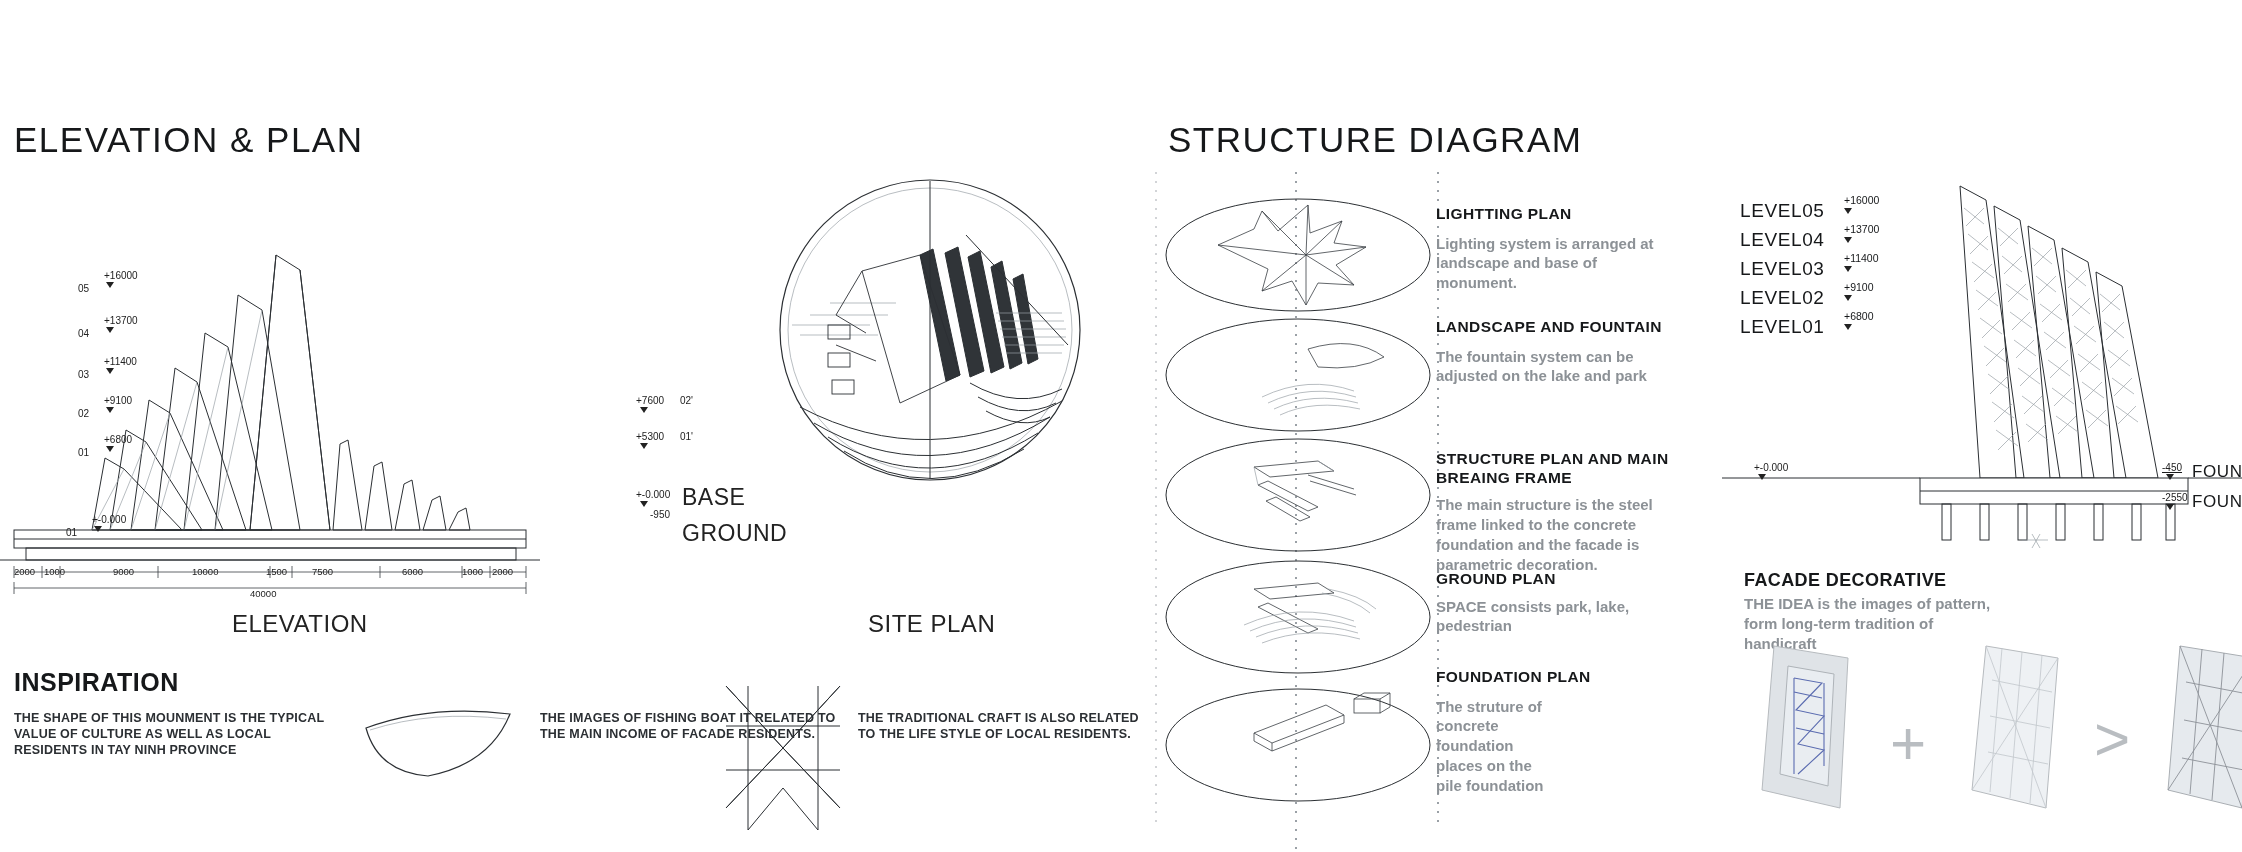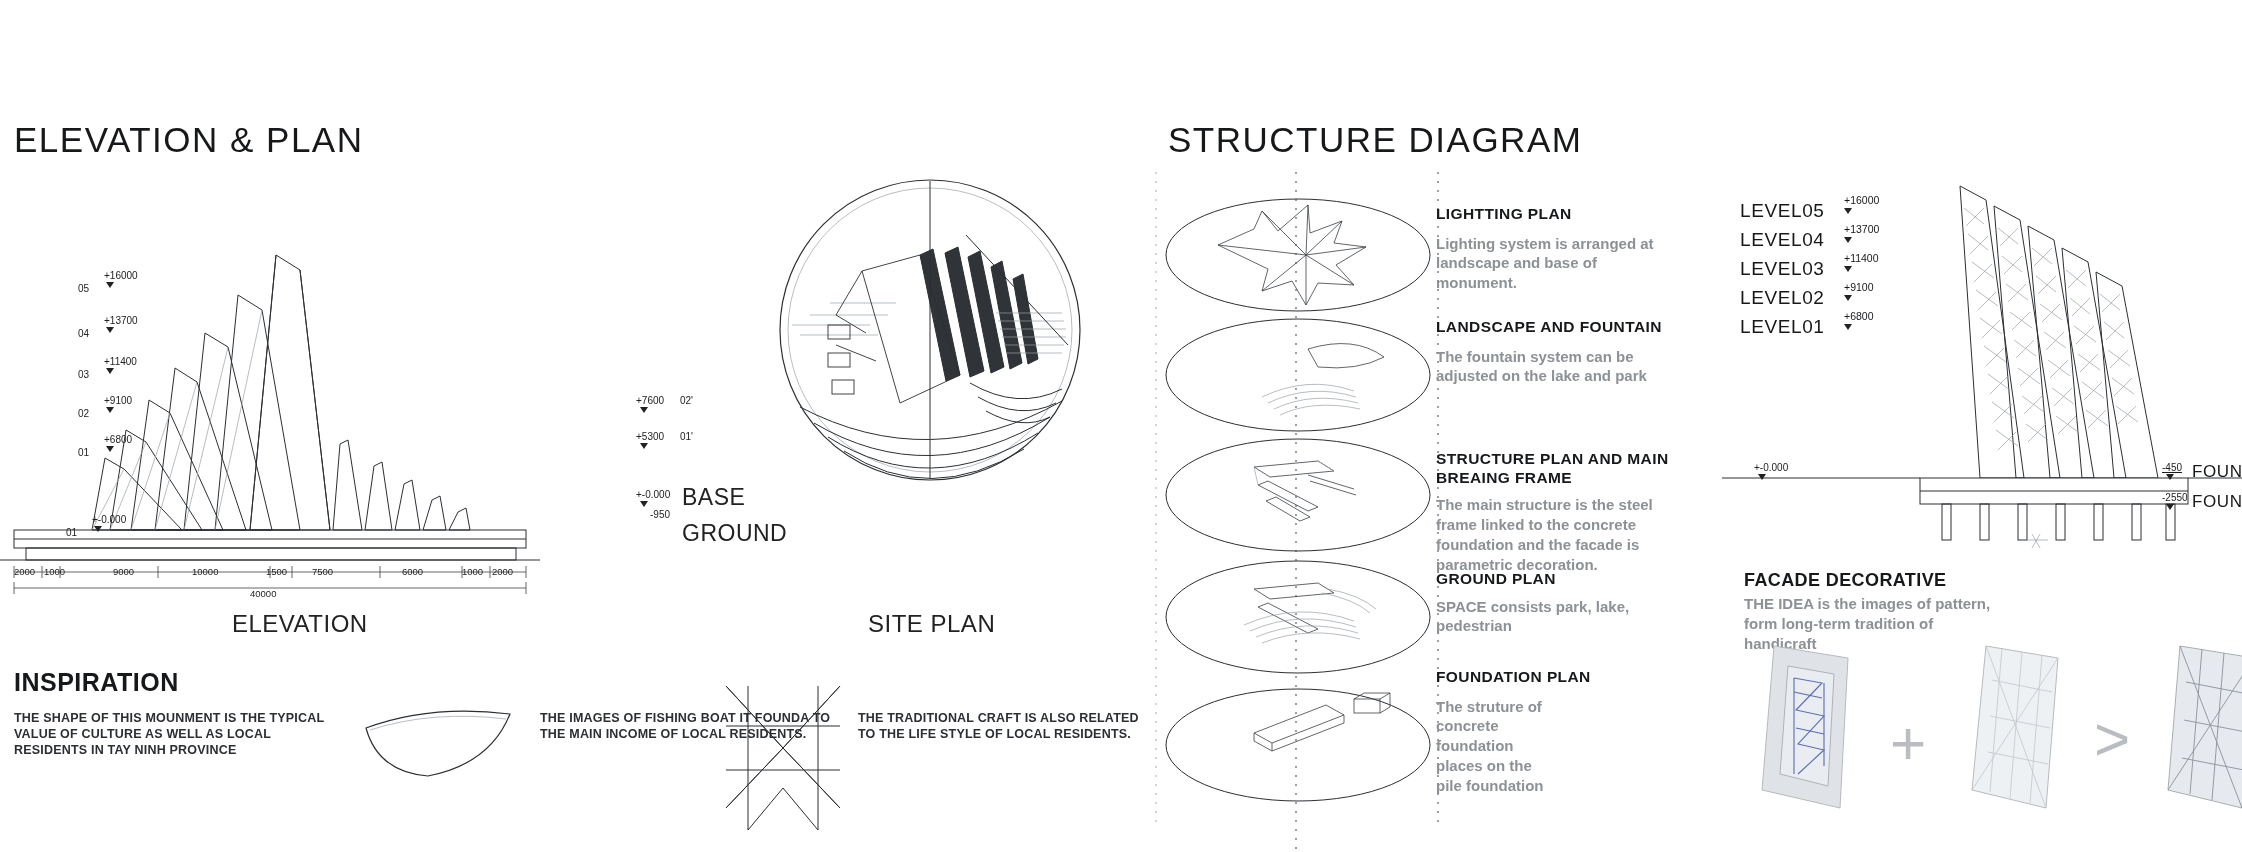--- a/index.html
+++ b/index.html
@@ -329,21 +329,21 @@
 
   <div class="abs body-text" style="left:14px; top:710px; width:330px;">THE SHAPE OF THIS MOUNMENT IS THE TYPICAL VALUE OF CULTURE AS WELL AS LOCAL RESIDENTS IN TAY NINH PROVINCE</div>
 
   <div class="abs" style="left:360px; top:700px;">
     <svg width="170" height="90" viewBox="0 0 170 90">
       <path class="ln" stroke-width="1.2" d="M6 28 Q70 4 150 14 Q130 64 68 76 Q18 72 6 28 Z" fill="#fff"></path>
       <path class="ln-light" d="M10 30 Q72 10 146 19"></path>
     </svg>
   </div>
 
-  <div class="abs body-text" style="left:540px; top:710px; width:300px;">THE IMAGES OF FISHING BOAT IT FOUNDA TO THE MAIN INCOME OF LOCAL RESIDENTS.</div>
+  <div class="abs body-text" style="left:540px; top:710px; width:300px;">THE IMAGES OF FISHING BOAT IT RELATED TO THE MAIN INCOME OF FACADE RESIDENTS.</div>
 
   <div class="abs" style="left:718px; top:678px;">
     <svg width="130" height="160" viewBox="0 0 130 160">
       <g class="ln" stroke-width="1">
         <path d="M8 8 L65 70 L122 8"></path>
         <path d="M8 8 L65 70 L8 130"></path>
         <path d="M122 8 L65 70 L122 130"></path>
         <path d="M8 130 L65 70 L122 130"></path>
         <path d="M8 48 L122 48"></path>
         <path d="M8 92 L122 92"></path>

